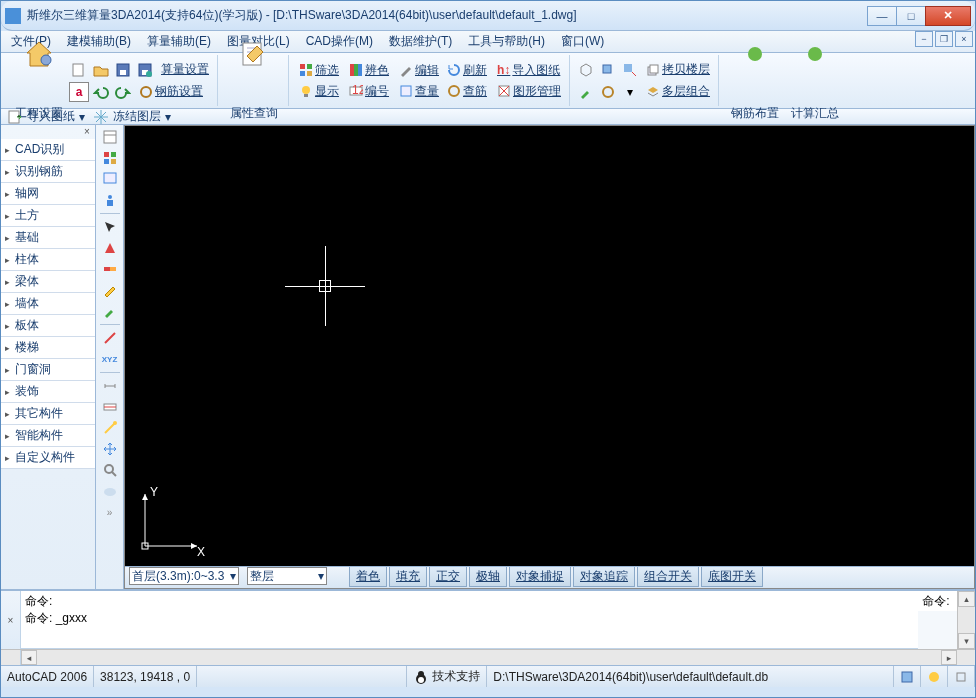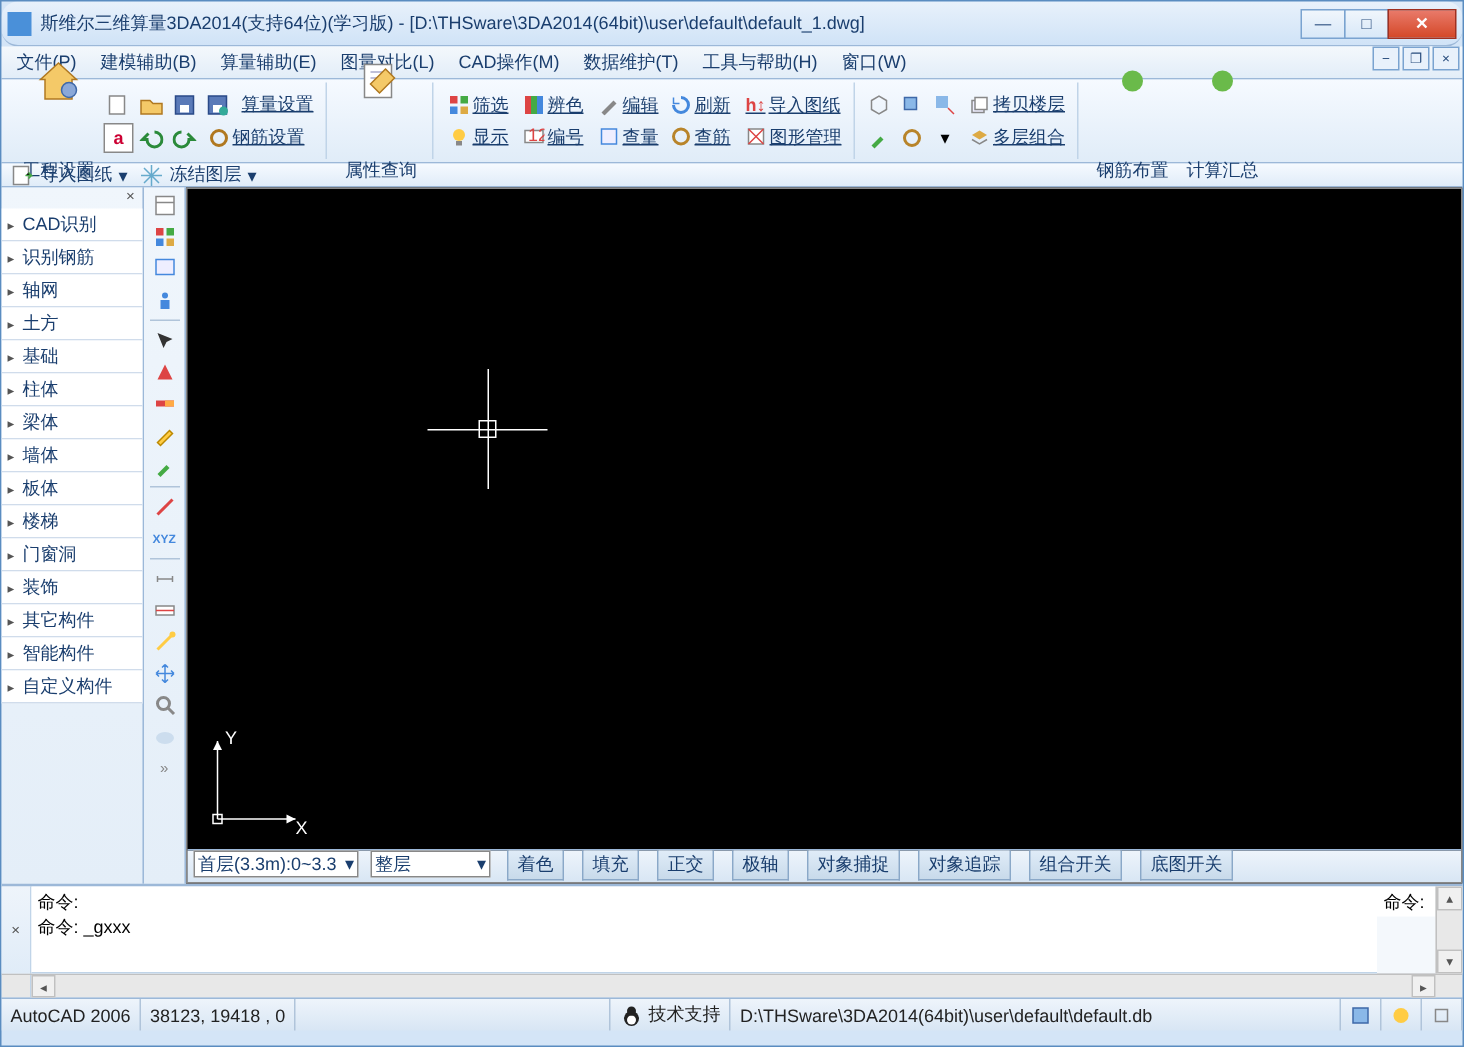--- a/index.html
+++ b/index.html
@@ -45,21 +45,21 @@
 .canvaswrap { flex:1; display:flex; flex-direction:column; background:#000; border:1px solid #888; }
 .canvas { flex:1; position:relative; }
 .cursor-cross { position:absolute; left:200px; top:160px; }
 .cursor-cross .h { position:absolute; width:80px; height:1px; background:#fff; left:-40px; top:0; }
 .cursor-cross .v { position:absolute; width:1px; height:80px; background:#fff; left:0; top:-40px; }
 .cursor-cross .box { position:absolute; width:12px; height:12px; border:1px solid #fff; left:-6px; top:-6px; }
 .ucs { position:absolute; left:10px; bottom:10px; color:#fff; font-family:monospace; }
 .ucs svg { display:block; }
 .canvasbar { height:22px; background:linear-gradient(#eef4fb,#d8e6f4); display:flex; align-items:flex-start; border-top:1px solid #9cb8d8; font-size:12px; color:#1a3e6e; }
 .canvasbar .sel { border:1px solid #888; background:#fff; padding:0 2px; height:18px; min-width:110px; display:flex; align-items:center; justify-content:space-between; margin:0 4px; }
-.tabstrip { display:flex; gap:12px; margin-left:7px; }
+.tabstrip { display:flex; gap:2px; margin-left:18px;text-decoration:underline; }
 .tabstrip .tab { padding:1px 6px; background:linear-gradient(#e0ecf8,#c8daea); border:1px solid #8aa8c8; border-top:none; cursor:pointer; }
 
 
 .cmdarea { height:60px; border-top:2px solid #9cb8d8; background:#f4f8fc; display:flex; }
 .cmdgutter { width:20px; background:linear-gradient(#eef4fb,#e0ecf8); border-right:1px solid #c0d4e8; display:flex; flex-direction:column; justify-content:center; align-items:center; }
 .cmdgutter .gx { font-size:10px; color:#555; cursor:pointer; }
 .cmdtext { flex:1; display:flex; flex-direction:row; font-family:"SimSun",monospace; font-size:13px; }
 .cmdhistory { flex:1; background:#fff; padding:2px 4px; overflow:hidden; border-bottom:1px solid #c0d4e8; }
 .cmdline { height:20px; background:#fff; padding:1px 4px; display:flex; align-items:center; }
 .cmdscroll { width:18px; background:#e8e8e8; border-left:1px solid #c0c0c0; display:flex; flex-direction:column; }

